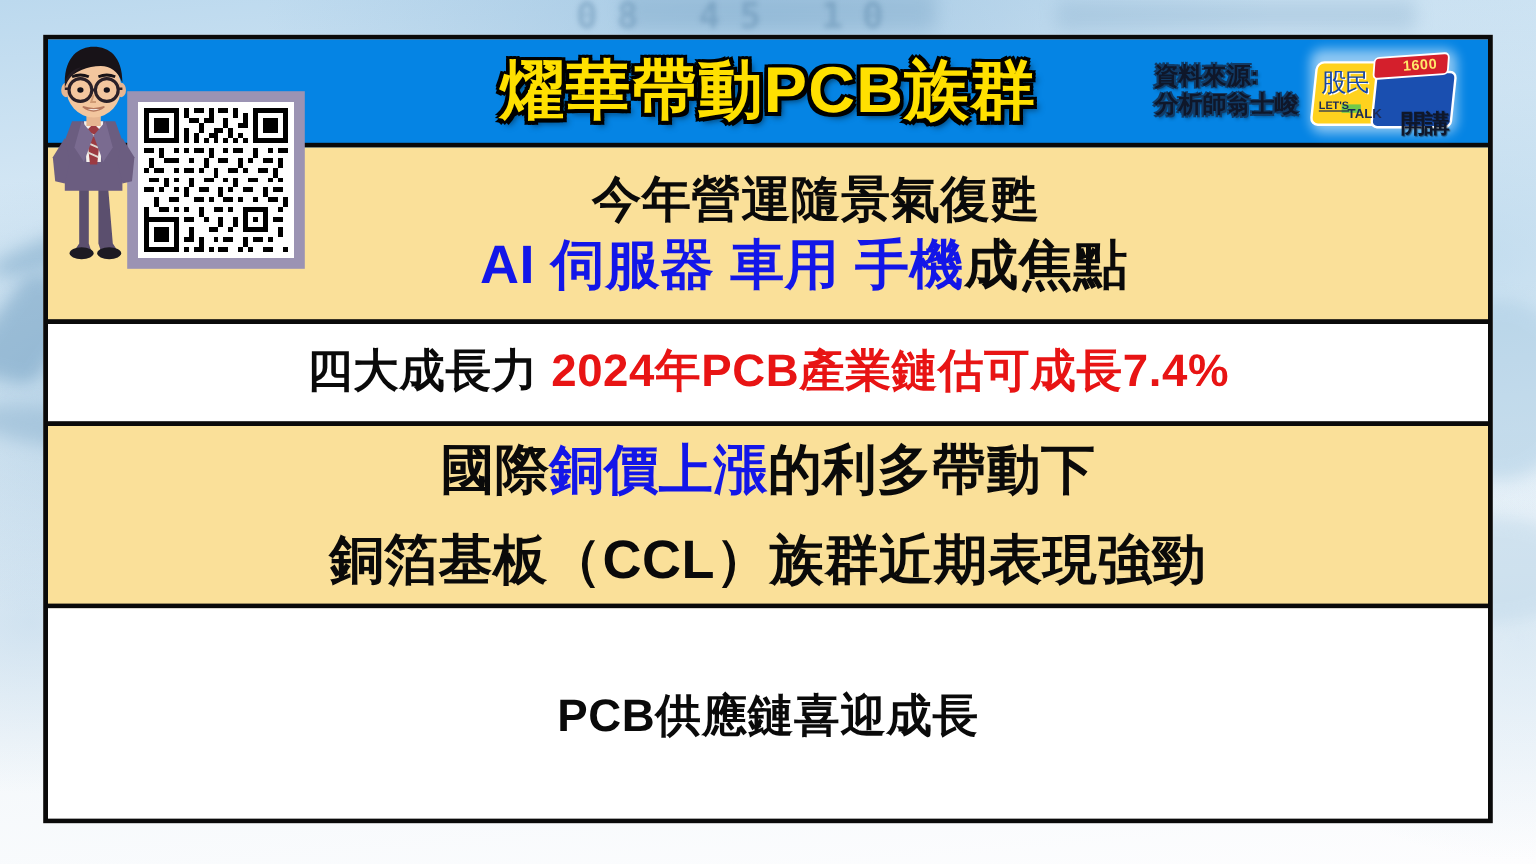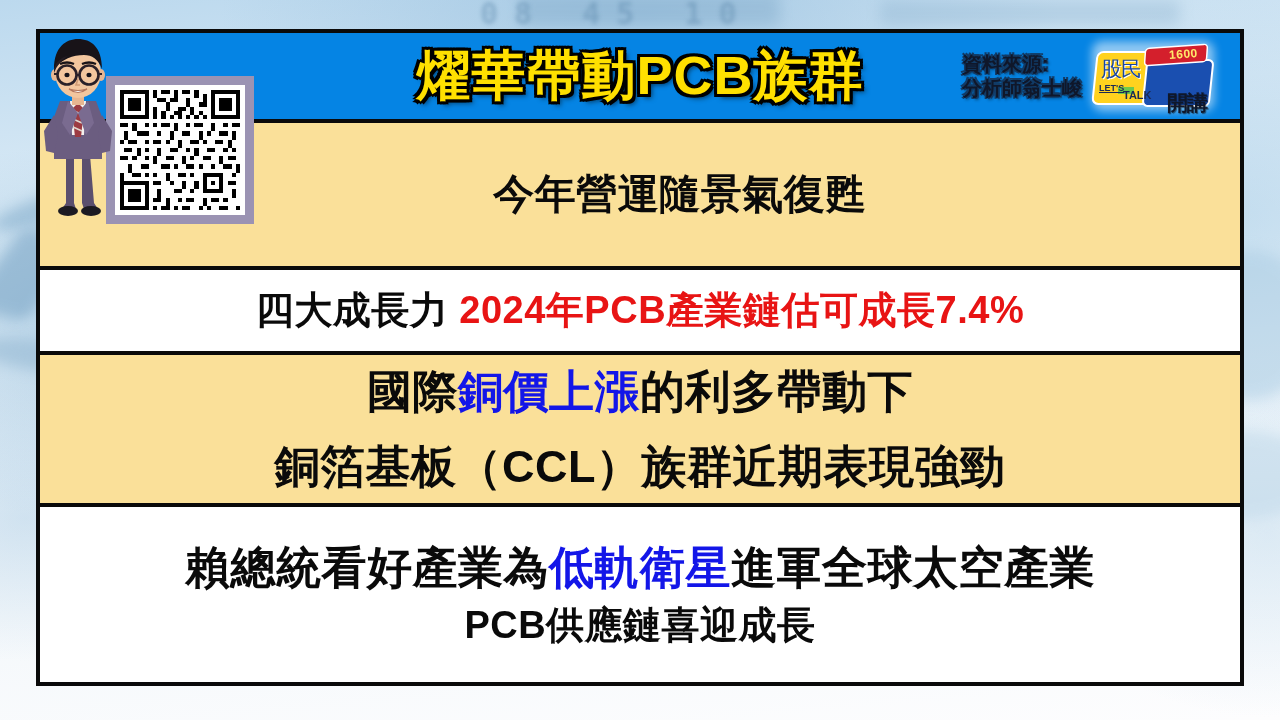--- a/index.html
+++ b/index.html
@@ -282,20 +282,23 @@
       <div class="logo-redbar"></div>
       <div class="logo-1600">1600</div>
     </div>
   </div>
 
   <div class="row row-yellow1">
     <div class="cell r1">
       <div class="line line1">
         <span>今年營運隨景氣復甦</span>
       </div>
+      <div class="line line2">
+        <span class="blue">AI 伺服器 車用 手機</span><span>成焦點</span>
+      </div>
     </div>
   </div>
 
   <div class="row row-white1">
     <div class="cell r2">
       <div class="line line1">
         <span>四大成長力 </span><span class="red">2024年PCB產業鏈估可成長7.4%</span>
       </div>
     </div>
   </div>
@@ -306,23 +309,20 @@
         <span>國際</span><span class="blue">銅價上漲</span><span>的利多帶動下</span>
       </div>
       <div class="line line2">
         <span>銅箔基板（CCL）族群近期表現強勁</span>
       </div>
     </div>
   </div>
 
   <div class="row row-white2">
     <div class="cell r4">
-      <div class="line line1">
-        <span>賴總統看好產業為</span><span class="blue">低軌衛星</span><span>進軍全球太空產業</span>
-      </div>
       <div class="line line2">
         <span>PCB供應鏈喜迎成長</span>
       </div>
     </div>
   </div>
 
 </div>
 
 <div id="avatar-qr">
 

